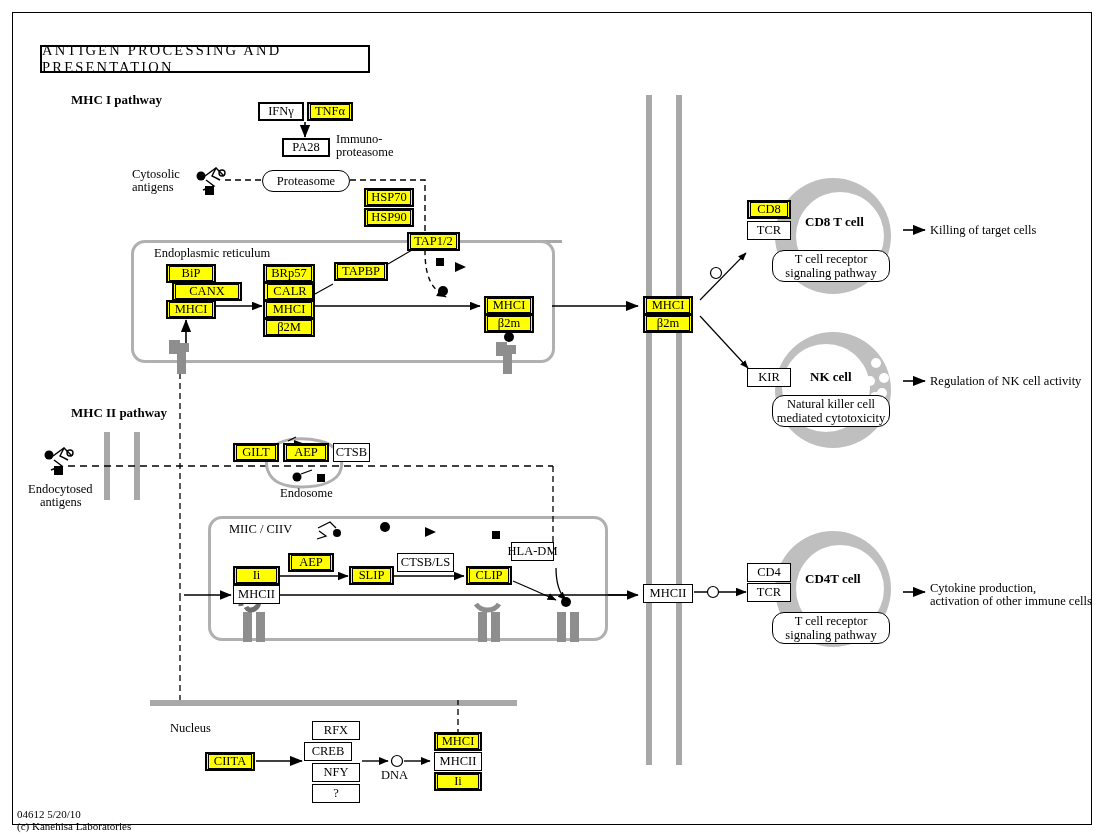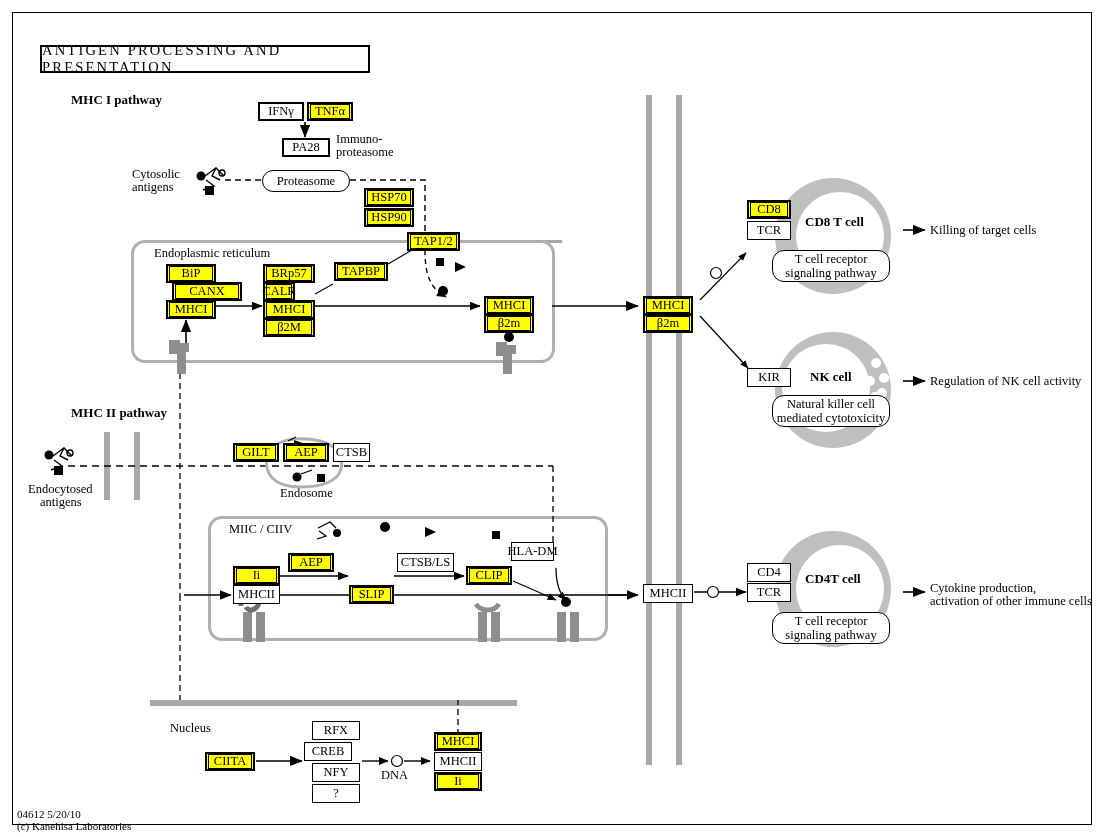--- a/index.html
+++ b/index.html
@@ -301,21 +301,21 @@
   <div class="kbox" style="left:166px;top:282px;width:70px;margin-left:6px;">
     <div class="inner">CANX</div>
   </div>
   <div class="kbox" style="left:166px;top:300px;width:50px;">
     <div class="inner">MHCI</div>
   </div>
 
   <div class="kbox" style="left:263px;top:264px;width:52px;">
     <div class="inner">BRp57</div>
   </div>
-  <div class="kbox" style="left:263px;top:282px;width:32px;">
+  <div class="kbox" style="left:263px;top:282px;width:52px;justify-content:flex-end;">
     <div class="inner">CALR</div>
   </div>
   <div class="kbox" style="left:263px;top:300px;width:52px;">
     <div class="inner">MHCI</div>
   </div>
   <div class="kbox" style="left:263px;top:318px;width:52px;">
     <div class="inner">β2M</div>
   </div>
 
   <div class="kbox" style="left:484px;top:296px;width:50px;">
@@ -363,21 +363,21 @@
   <div class="wbox" style="left:333px;top:443px;width:37px;">CTSB</div>
 
   <div class="kbox" style="left:233px;top:566px;width:47px;">
     <div class="inner">Ii</div>
   </div>
   <div class="wbox" style="left:233px;top:585px;width:47px;">MHCII</div>
 
   <div class="kbox" style="left:288px;top:553px;width:46px;">
     <div class="inner">AEP</div>
   </div>
-  <div class="kbox" style="left:349px;top:566px;width:45px;margin-top:19px;">
+  <div class="kbox" style="left:349px;top:566px;width:45px;">
     <div class="inner">SLIP</div>
   </div>
   <div class="wbox" style="left:397px;top:553px;width:57px;">CTSB/LS</div>
   <div class="kbox" style="left:466px;top:566px;width:46px;">
     <div class="inner">CLIP</div>
   </div>
   <div class="wbox" style="left:511px;top:542px;width:43px;">HLA-DM</div>
 
   <div class="wbox" style="left:643px;top:584px;width:50px;">MHCII</div>
 

